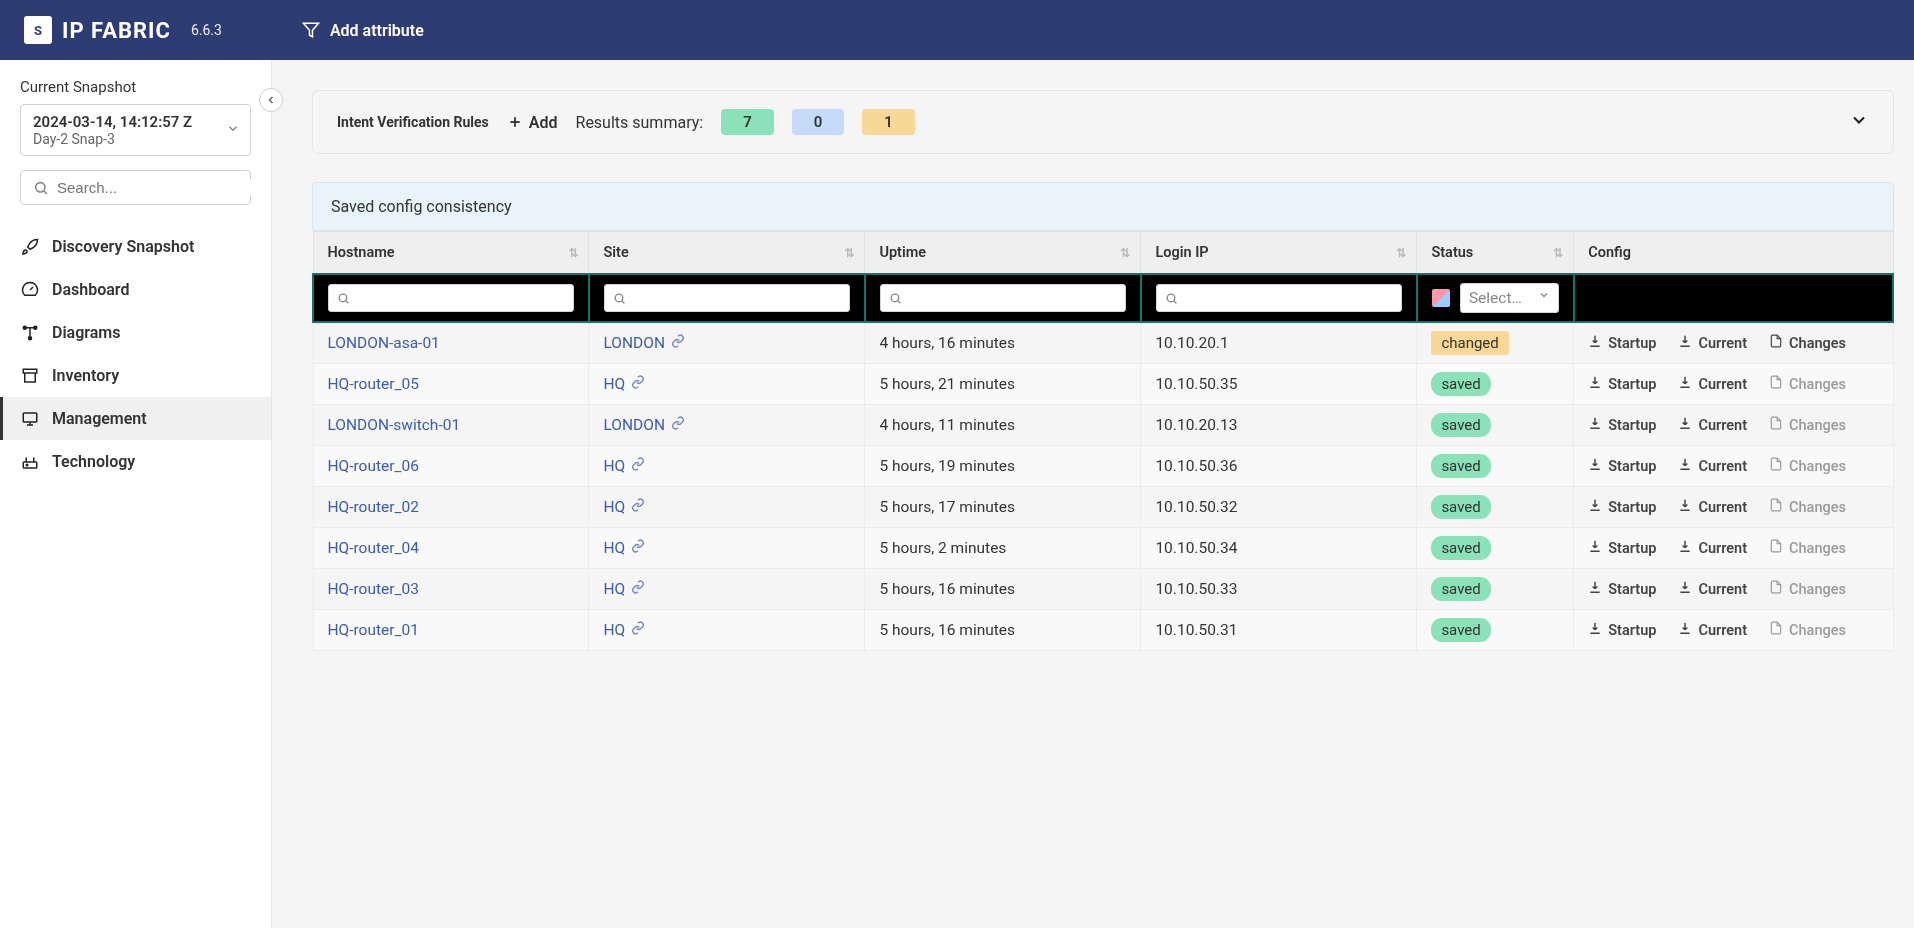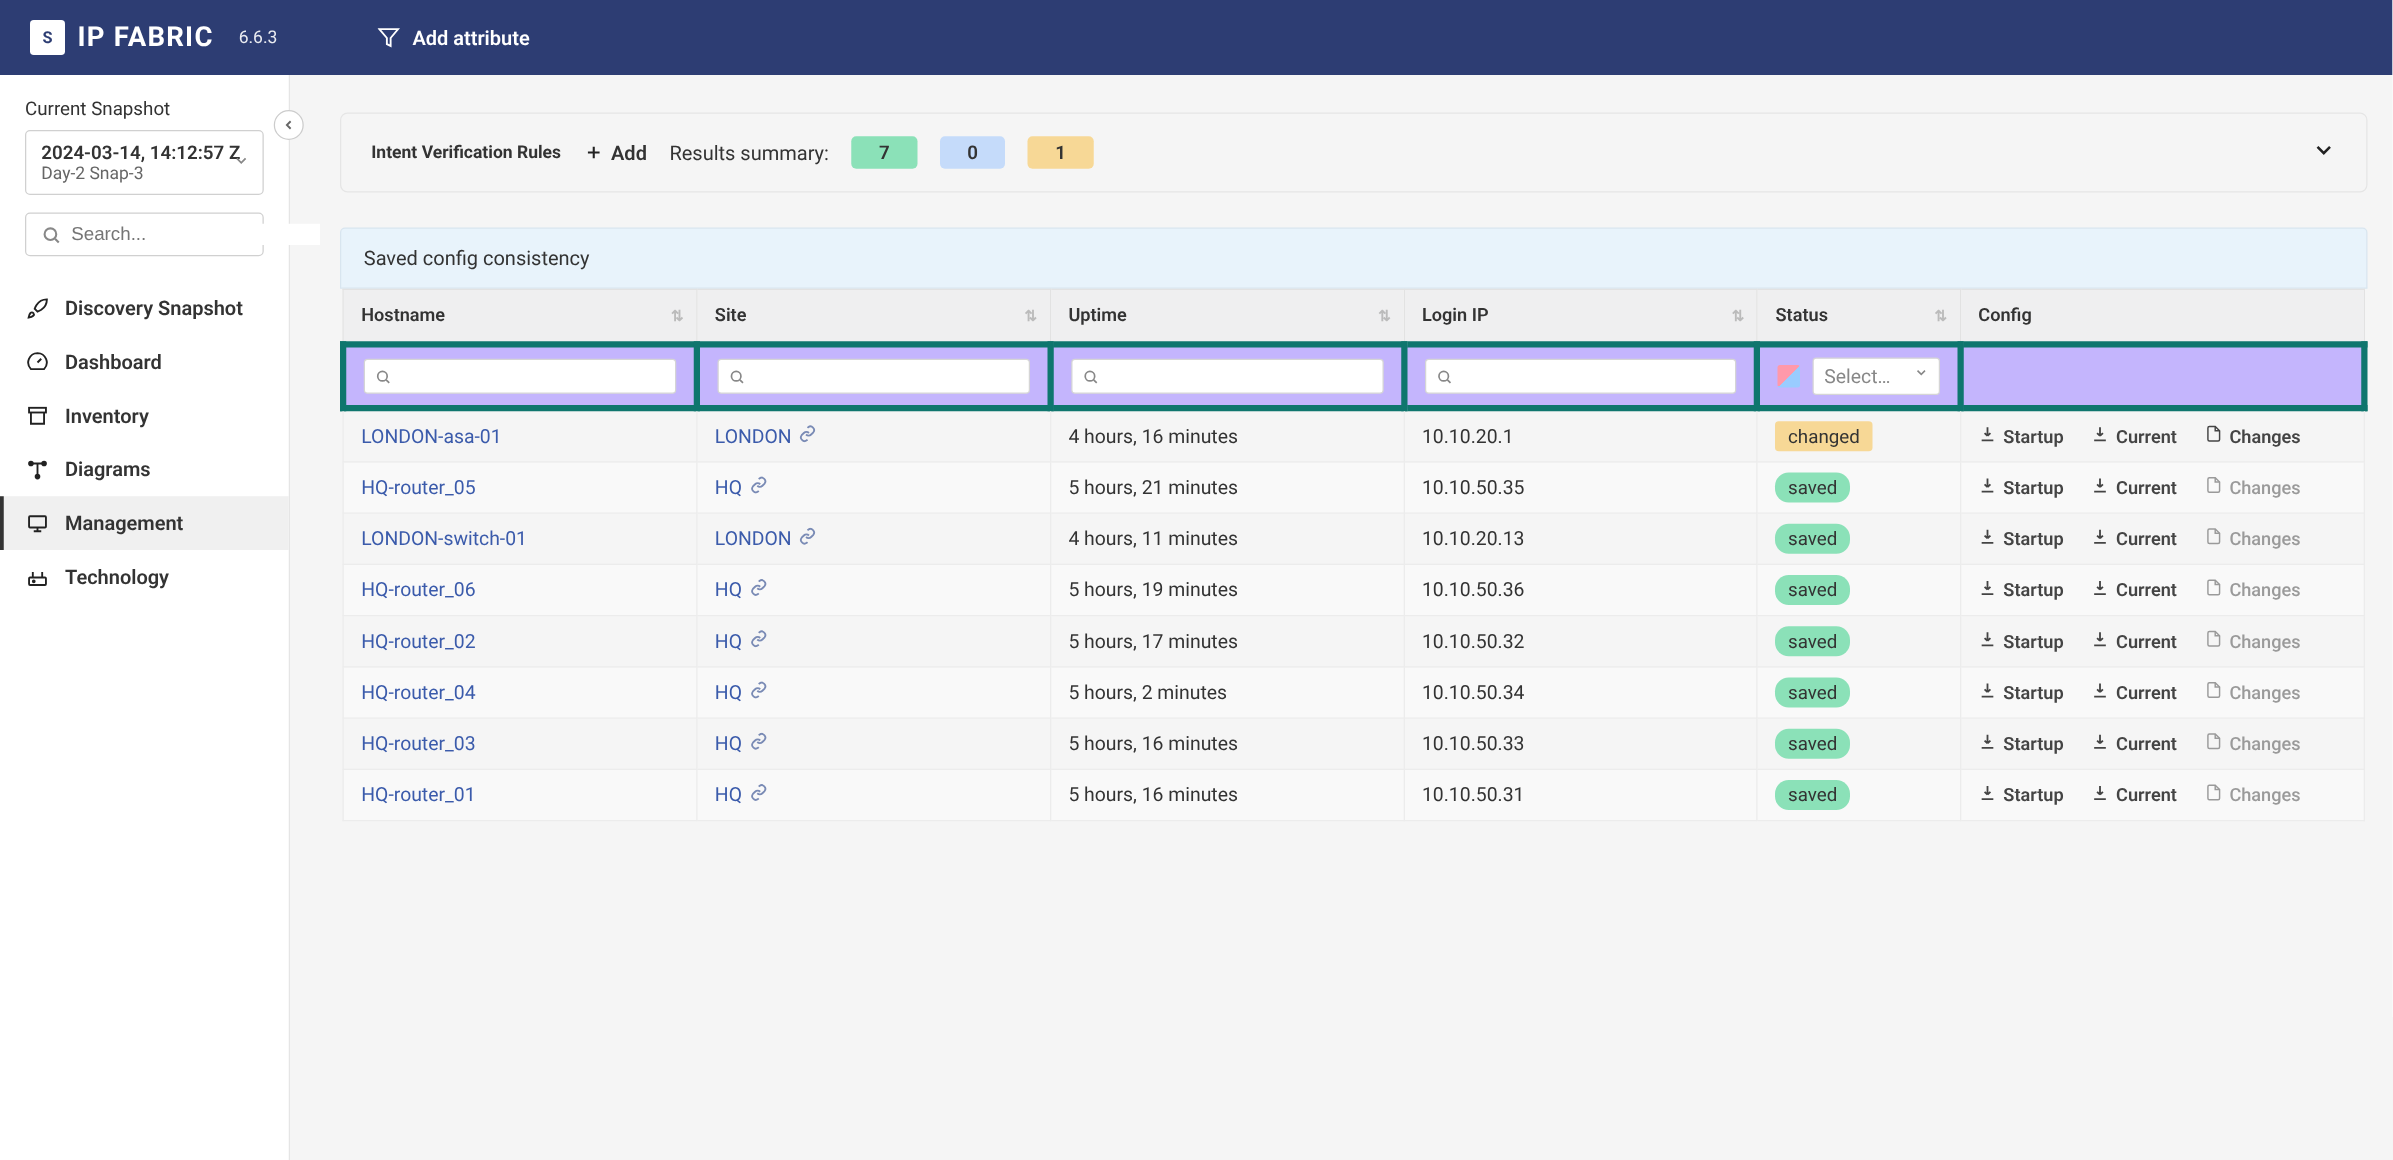--- a/index.html
+++ b/index.html
@@ -6,21 +6,21 @@
 body { font-family: -apple-system, BlinkMacSystemFont, "Segoe UI", Roboto, sans-serif; background: #fff; color: #333; }
 
 .header { background: #2d3d73; height: 60px; display: flex; align-items: center; padding: 0 24px; color: #fff; }
 .logo-box { display: flex; align-items: center; gap: 10px; }
 .logo-icon { width: 28px; height: 28px; background: #fff; border-radius: 3px; display: flex; align-items: center; justify-content: center; color: #2d3d73; font-weight: bold; font-size: 13px; }
 .logo-text { font-weight: 700; font-size: 22px; letter-spacing: 1px; }
 .version { font-size: 14px; margin-left: 10px; opacity: 0.9; }
 .add-attr-btn { margin-left: 80px; display: flex; align-items: center; gap: 10px; font-weight: 600; font-size: 16px; cursor: pointer; }
 
 .layout { display: flex; height: calc(100vh - 60px); }
-.sidebar { width: 232px; border-right: 1px solid #e5e5e5; padding: 18px 0; position: relative; background: #fff; }
+.sidebar { width: 272px; border-right: 1px solid #e5e5e5; padding: 18px 0; position: relative; background: #fff; }
 .collapse-btn { position: absolute; top: 28px; right: -12px; width: 24px; height: 24px; border: 1px solid #ccc; border-radius: 50%; background: #fff; display: flex; align-items: center; justify-content: center; cursor: pointer; z-index: 2; }
 
 .snap-label { padding: 0 20px; font-size: 15px; margin-bottom: 8px; }
 .snap-select { margin: 0 20px 14px; border: 1px solid #d0d0d0; border-radius: 4px; padding: 8px 12px; cursor: pointer; position: relative; }
 .snap-date { font-weight: 600; font-size: 15px; }
 .snap-name { font-size: 14px; color: #666; }
 .snap-select .chev { position: absolute; right: 10px; top: 50%; transform: translateY(-50%); color: #888; }
 
 .search-box { margin: 0 20px 20px; border: 1px solid #d0d0d0; border-radius: 4px; padding: 8px 12px; display: flex; align-items: center; gap: 8px; }
 .search-box input { border: none; outline: none; font-size: 15px; flex: 1; }
@@ -43,21 +43,21 @@
 .pill-green { background: #8be1b8; }
 .pill-blue { background: #c5dbfa; }
 .pill-amber { background: #f7d896; }
 .panel-header .chev { margin-left: auto; cursor: pointer; }
 
 .table-title { background: #e8f3fb; padding: 14px 18px; font-size: 16px; border: 1px solid #d8e5ef; border-top-left-radius: 4px; border-top-right-radius: 4px; }
 
 table { width: 100%; border-collapse: collapse; }
 th { background: #efeff0; text-align: left; padding: 12px 14px; font-size: 14.5px; font-weight: 600; border: 1px solid #e2e2e2; position: relative; }
 th .sort { position: absolute; right: 10px; top: 50%; transform: translateY(-50%); color: #bbb; font-size: 12px; }
-.filter-row td { background: #c4b5fd; padding: 8px 14px; border: 5px solid #0f766e; }
+.filter-row td { background: #000000; padding: 8px 14px; border: 2px solid #0f766e; }
 .filter-input { display: flex; align-items: center; gap: 6px; background: #fff; border: 1px solid #d5d5d5; border-radius: 3px; padding: 5px 8px; }
 .filter-input input { border: none; outline: none; flex: 1; font-size: 14px; }
 .status-select { display: flex; align-items: center; gap: 10px; }
 .status-swatch { width: 18px; height: 18px; background: linear-gradient(135deg, #f9a 0 50%, #9cf 50% 100%); border-radius: 2px; }
 .select-box { flex: 1; background: #fff; border: 1px solid #d5d5d5; border-radius: 3px; padding: 5px 8px; display: flex; justify-content: space-between; color: #888; }
 
 tbody tr:nth-child(even) td { background: #f9f9f9; }
 td { padding: 11px 14px; border: 1px solid #ececec; font-size: 15.5px; }
 .link { color: #3b5bab; cursor: pointer; }
 .site-link { color: #3b5bab; cursor: pointer; display: inline-flex; align-items: center; gap: 6px; }
@@ -129,38 +129,38 @@
         <span class="nav-icon">
             <svg width="18" height="18" viewBox="0 0 24 24" fill="none" stroke="#222" stroke-width="2">
               <path d="M12 2a10 10 0 0 0-7 17h14a10 10 0 0 0-7-17z"></path>
               <line x1="12" y1="12" x2="16" y2="8"></line>
             </svg>
           </span>
         <span>Dashboard</span>
       </div>
       <div class="nav-item">
         <span class="nav-icon">
-            <svg width="18" height="18" viewBox="0 0 24 24" fill="none" stroke="#222" stroke-width="2">
-              <rect x="3" y="3" width="18" height="5"></rect>
-              <path d="M5 8v12h14V8"></path>
-            </svg>
-          </span>
-        <span>Inventory</span>
-      </div>
-      <div class="nav-item">
-        <span class="nav-icon">
             <svg width="18" height="18" viewBox="0 0 24 24" fill="#222" stroke="#222" stroke-width="2">
               <circle cx="5" cy="5" r="2"></circle>
               <circle cx="19" cy="5" r="2"></circle>
               <circle cx="12" cy="19" r="2"></circle>
               <line x1="5" y1="5" x2="19" y2="5" fill="none"></line>
               <line x1="12" y1="19" x2="12" y2="5" fill="none"></line>
             </svg>
           </span>
         <span>Diagrams</span>
+      </div>
+      <div class="nav-item">
+        <span class="nav-icon">
+            <svg width="18" height="18" viewBox="0 0 24 24" fill="none" stroke="#222" stroke-width="2">
+              <rect x="3" y="3" width="18" height="5"></rect>
+              <path d="M5 8v12h14V8"></path>
+            </svg>
+          </span>
+        <span>Inventory</span>
       </div>
       <div class="nav-item active">
         <span class="nav-icon">
             <svg width="18" height="18" viewBox="0 0 24 24" fill="none" stroke="#222" stroke-width="2">
               <rect x="3" y="4" width="18" height="12" rx="1"></rect>
               <line x1="8" y1="20" x2="16" y2="20"></line>
               <line x1="12" y1="16" x2="12" y2="20"></line>
             </svg>
           </span>
         <span>Management</span>

